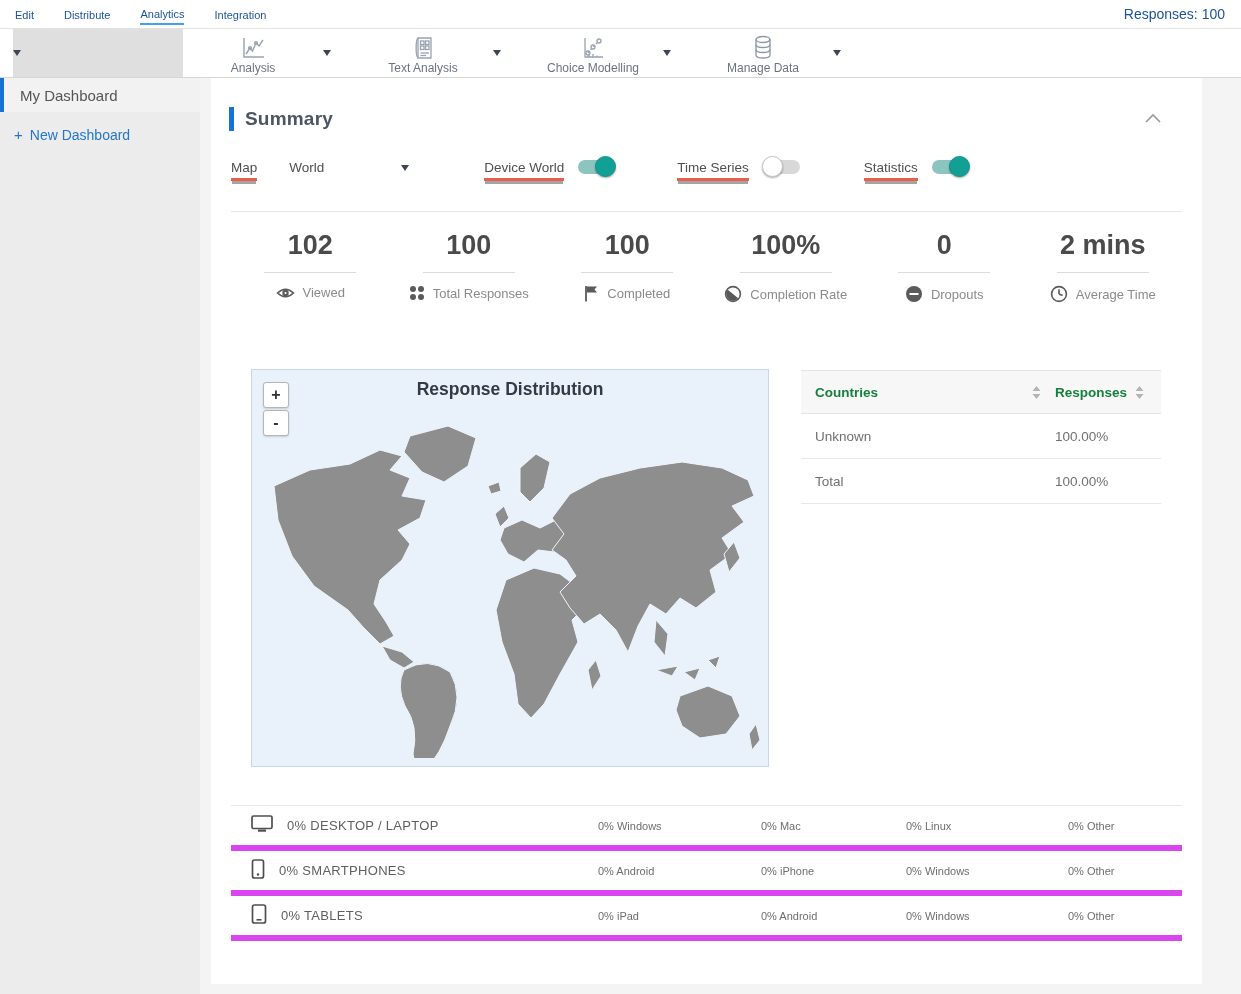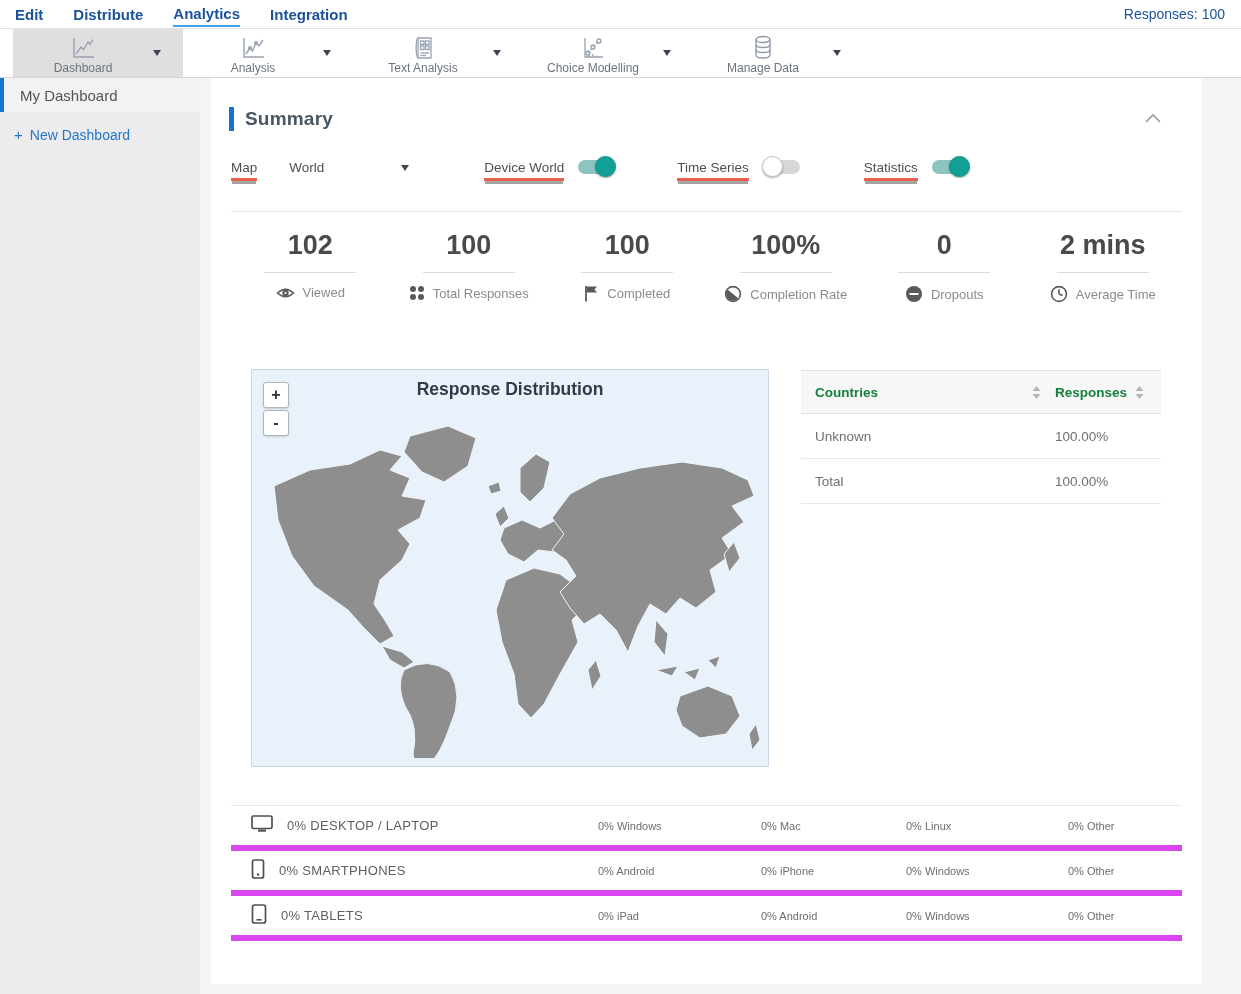--- a/index.html
+++ b/index.html
@@ -2,21 +2,21 @@
 <html><head>
 <meta charset="utf-8">
 <style>
   * { margin:0; padding:0; box-sizing:border-box; }
   html,body { width:1241px; height:994px; font-family:"Liberation Sans", sans-serif; background:#f4f4f4; overflow:hidden; }
 
   
   .topnav { position:absolute; left:0; top:0; width:1241px; height:29px; background:#fff;
             border-bottom:1px solid #e2e2e2; display:flex; align-items:center; justify-content:space-between; }
   .nav-items { display:flex; align-items:center; gap:30px; padding-left:15px; }
-  .nav-item { font-size:15px; font-weight:bold; color:#1a539c; text-decoration:none; cursor:pointer; padding:4px 0 3px; }
+  .nav-item { font-size:11px; font-weight:normal; color:#1a539c; text-decoration:none; cursor:pointer; padding:4px 0 3px; }
   .nav-item.active { border-bottom:2px solid #44a0e8; }
   .responses { font-size:14px; font-weight:normal; color:#1a539c; padding-right:16px; }
 
   
   .toolbar { position:absolute; left:0; top:29px; width:1241px; height:49px; background:#fff;
              border-bottom:1px solid #d6d6d6; display:flex; align-items:stretch; padding-left:13px; }
   .tgroup { width:170px; display:flex; align-items:center; cursor:pointer; }
   .tgroup.selected { background:#dfdfdf; }
   .tstack { flex:1; display:flex; flex-direction:column; align-items:center; justify-content:center; gap:1px; padding-top:4px; }
   .ticon svg { display:block; }
@@ -99,31 +99,20 @@
     <a class="nav-item">Edit</a>
     <a class="nav-item">Distribute</a>
     <a class="nav-item active">Analytics</a>
     <a class="nav-item">Integration</a>
   </div>
   <div class="responses">Responses: 100</div>
 </div>
 
 <div class="toolbar">
   <div class="tgroup selected">
-    <div class="tstack">
-      <span class="ticon">
-        <svg width="26" height="24" viewBox="0 0 26 24">
-            <g fill="none" stroke="#99a2b0" stroke-width="1.4">
-          <path d="M4,2 V21 H24"></path>
-              <path d="M6,18 L11,11 L13.5,13.5 L18,6 L20,8.5 L23,3.5"></path>
-            </g>
-          </svg>
-      </span>
-      <span class="tlabel">Dashboard</span>
-    </div>
     <span class="caret"></span>
   </div>
   <div class="tgroup">
     <div class="tstack">
       <span class="ticon">
         <svg width="26" height="24" viewBox="0 0 26 24">
             <g fill="none" stroke="#99a2b0" stroke-width="1.4">
           <path d="M4,2 V21 H24"></path>
               <path d="M6,18 L10,12 L12.5,15 L16,7 L19,10 L23,4"></path>
           <circle cx="10" cy="12" r="1.4"></circle>

